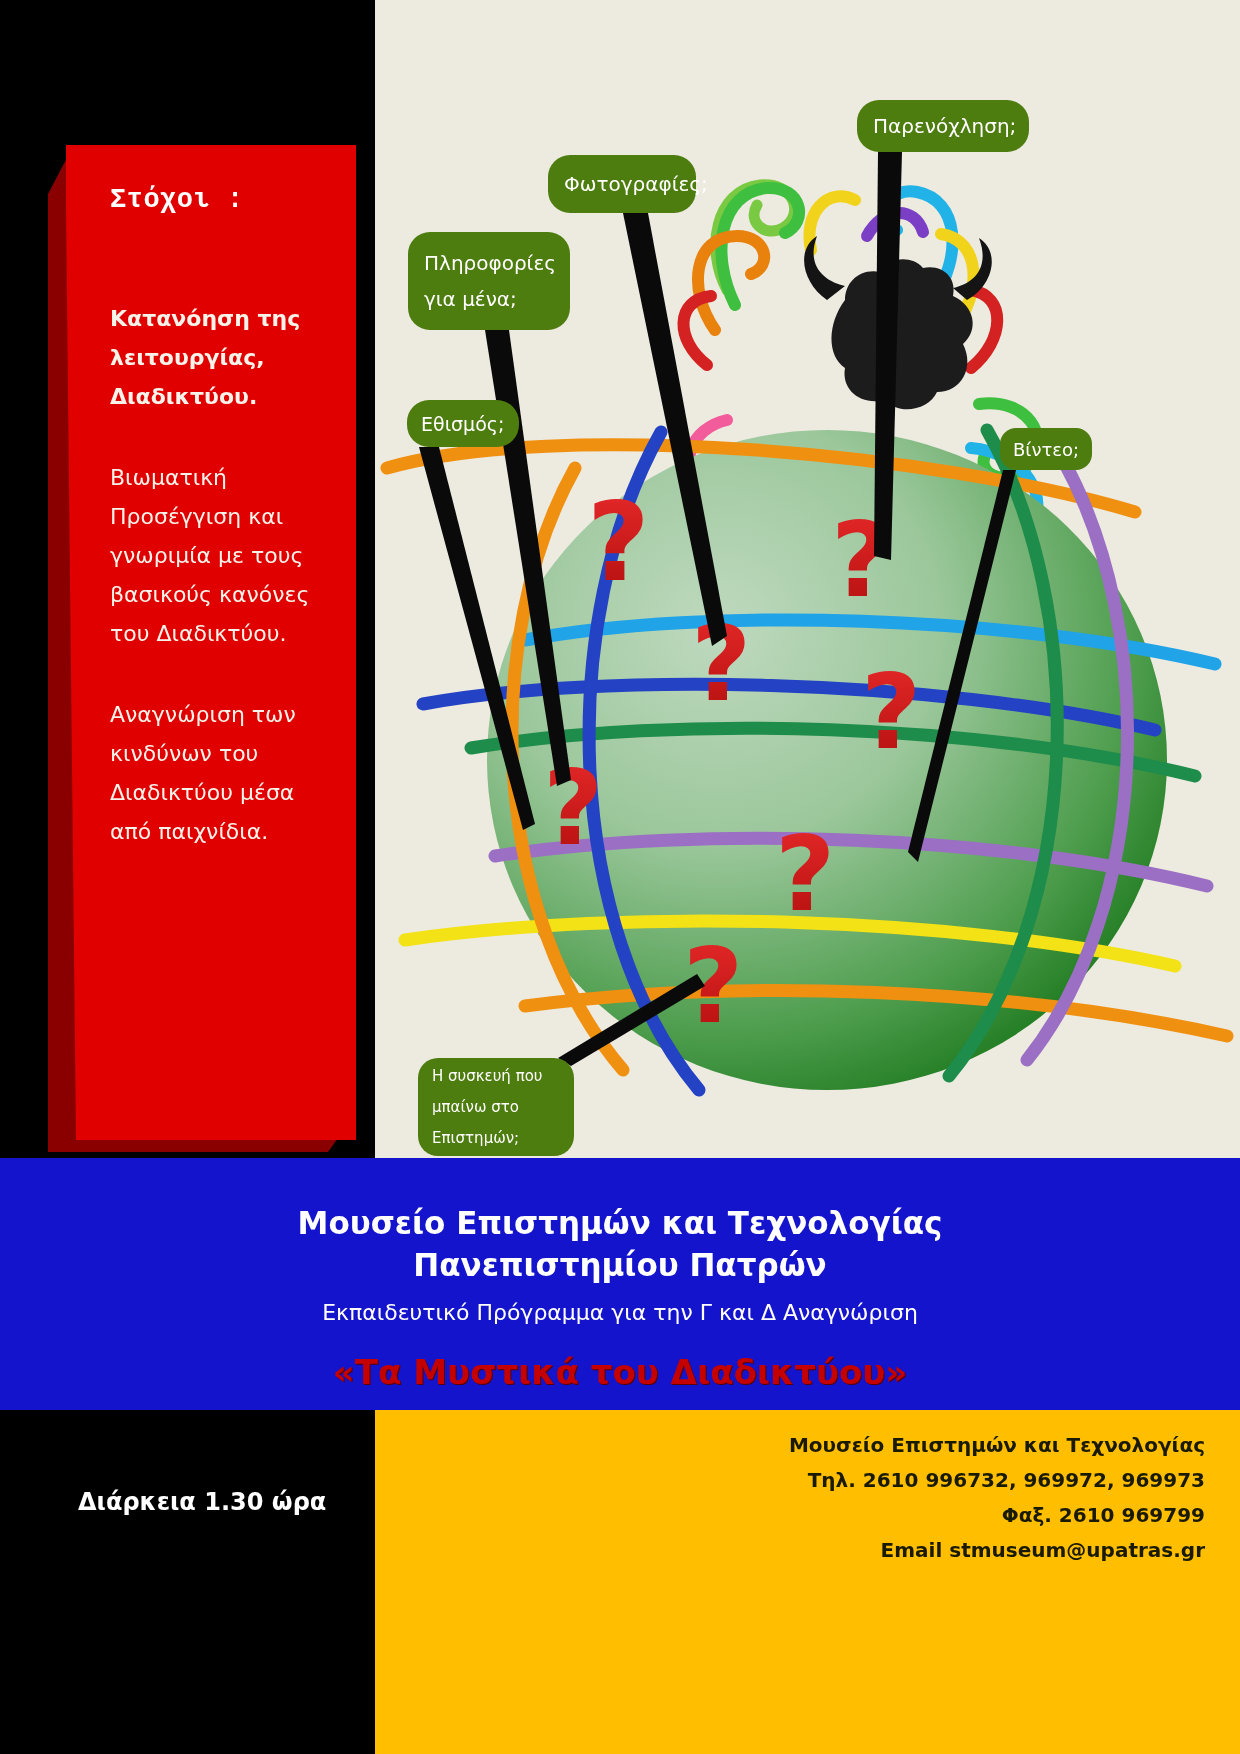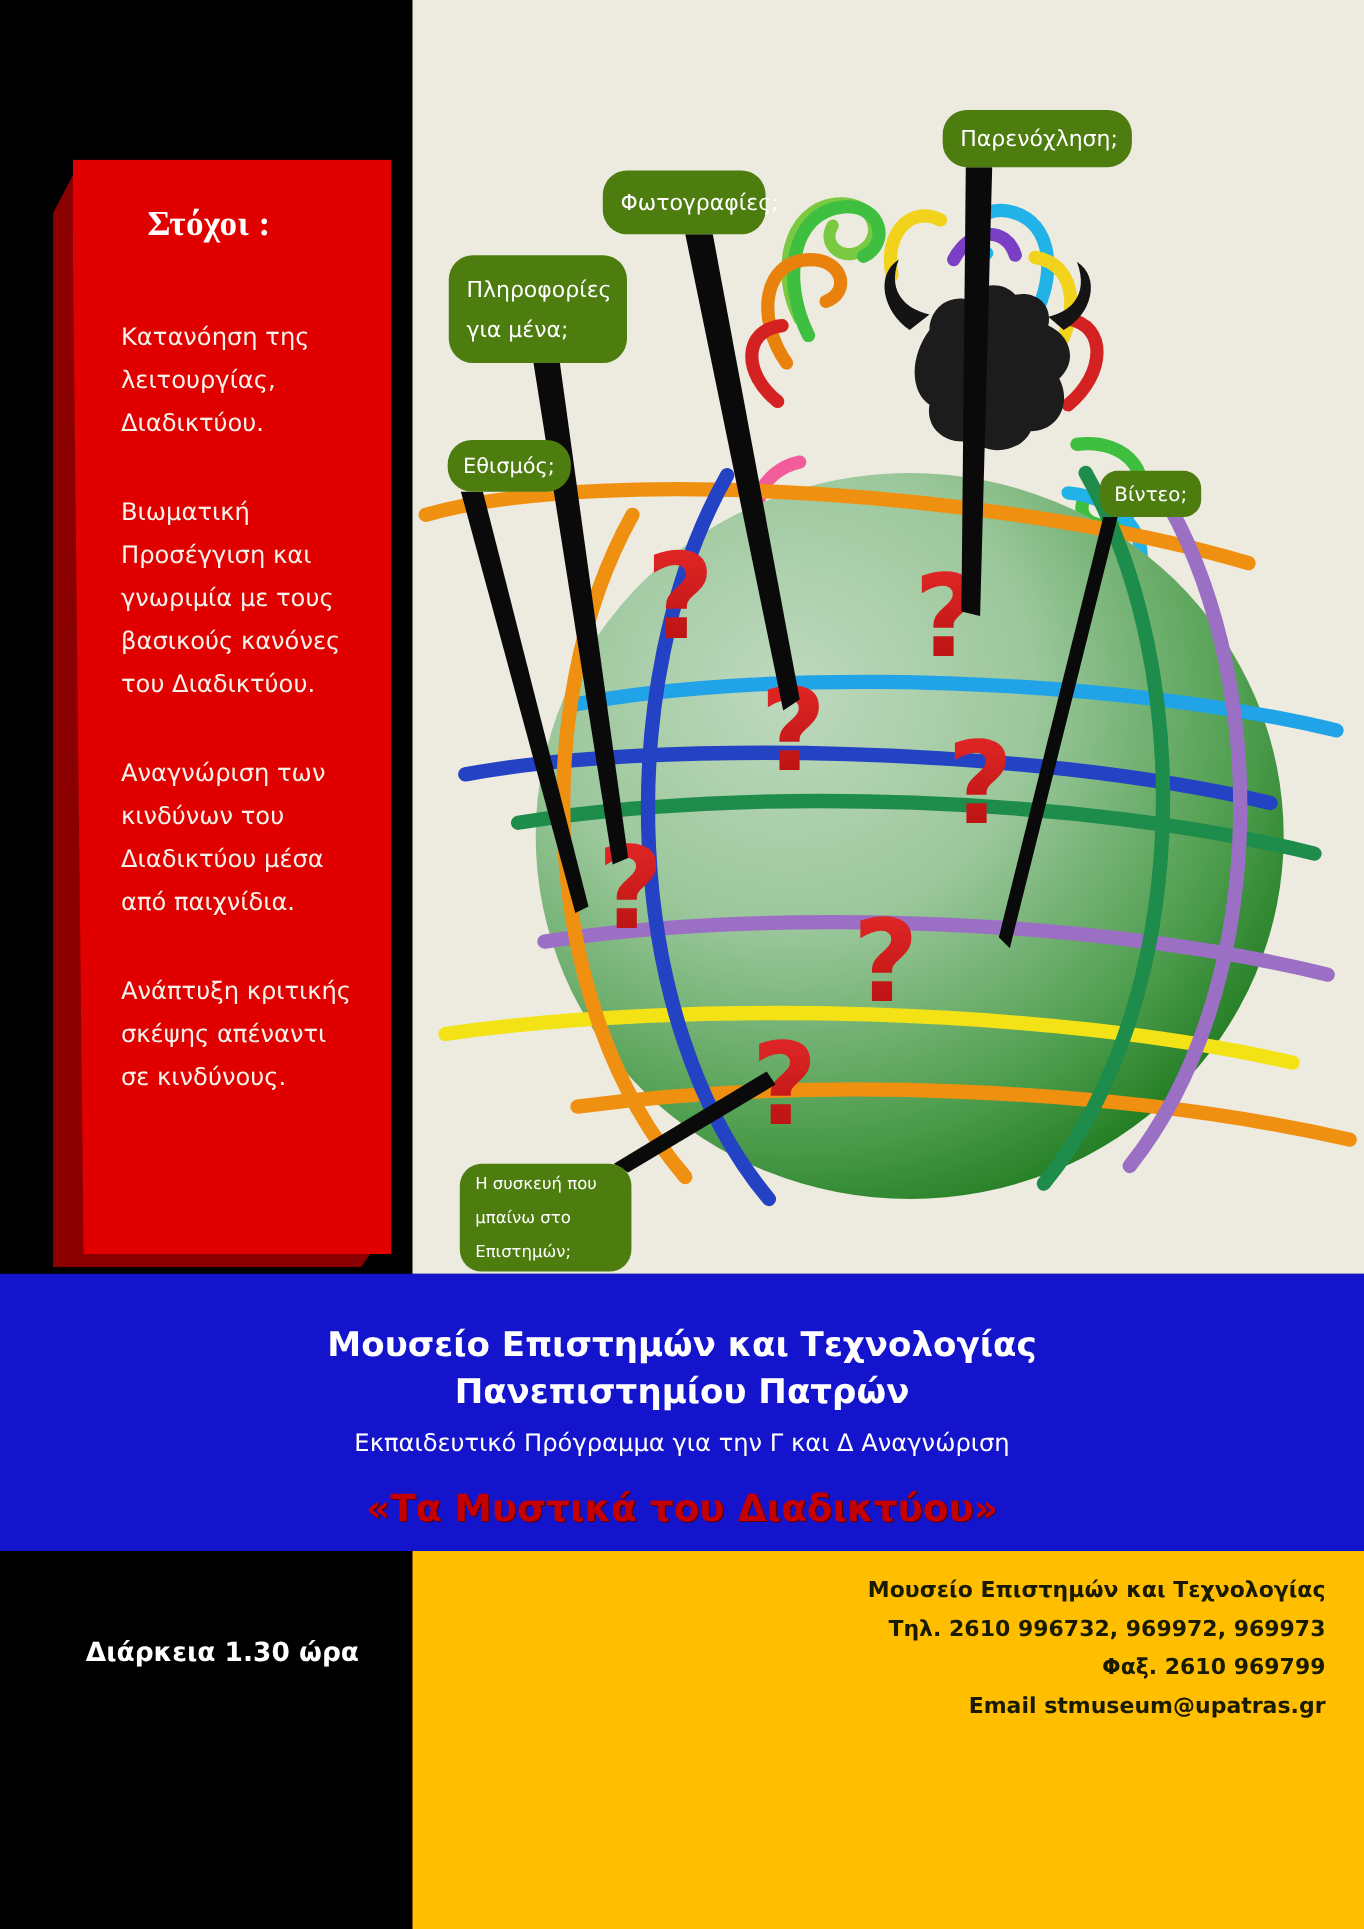--- a/index.html
+++ b/index.html
@@ -25,29 +25,28 @@
     background:#8A0000;
     clip-path:polygon(0 42px, 22px 0, 300px 0, 300px 972px, 280px 1000px, 0 1000px);
   }
   .red-box {
     position:absolute; left:66px; top:145px; width:290px; height:995px;
     background:#E00000;
     clip-path:polygon(0 0, 290px 0, 290px 995px, 10px 995px, 0 60px);
   }
   .red-box-inner { position:absolute; left:110px; top:185px; width:215px; }
   .goals-title {
-    color:#FFFFFF; font-size:32px; font-weight:bold; letter-spacing:.5px;
-    font-family:Liberation Serif, serif;
-    margin-left:24px;
+    color:#FFFFFF; font-size:27px; font-weight:bold; letter-spacing:.5px;
+    font-family:Liberation Mono, monospace;
   }
   .goal-p {
     color:#F7F3EA; font-size:22px; line-height:39px; margin-top:42px;
     font-family:"DejaVu Sans", sans-serif; font-weight:normal;
   }
-  .goal-p.first { margin-top:66px; }
+  .goal-p.first { margin-top:84px;font-weight:bold; }
 
   
   .globe-wrap { position:absolute; left:375px; top:0; width:865px; height:1158px; }
 
   
   .bubble {
     position:absolute; background:#4d7c0f; color:#FFFFFF;
     border-radius:22px; z-index:40;
     font-family:"DejaVu Sans", sans-serif;
     display:flex; flex-direction:column; justify-content:center;
@@ -101,21 +100,20 @@
   <div class="bg-black"></div>
   <div class="bg-cream"></div>
 
   <div class="red-shadow"></div>
   <div class="red-box"></div>
   <div class="red-box-inner">
     <div class="goals-title">Στόχοι :</div>
     <div class="goal-p first">Κατανόηση της λειτουργίας, Διαδικτύου.</div>
     <div class="goal-p">Βιωματική Προσέγγιση και γνωριμία με τους βασικούς κανόνες του Διαδικτύου.</div>
     <div class="goal-p">Αναγνώριση των  κινδύνων του Διαδικτύου μέσα από παιχνίδια.</div>
-    <div class="goal-p">Ανάπτυξη κριτικής σκέψης απέναντι σε κινδύνους.</div>
   </div>
 
   <div class="globe-wrap">
     <svg width="865" height="1158" viewBox="0 0 865 1158">
       <defs>
         <radialGradient id="gsph" cx="34%" cy="30%" r="78%">
           <stop offset="0%" stop-color="#BFD9BF"></stop>
           <stop offset="42%" stop-color="#9BC79B"></stop>
           <stop offset="78%" stop-color="#4F9E4F"></stop>
           <stop offset="100%" stop-color="#1E7A1E"></stop>

